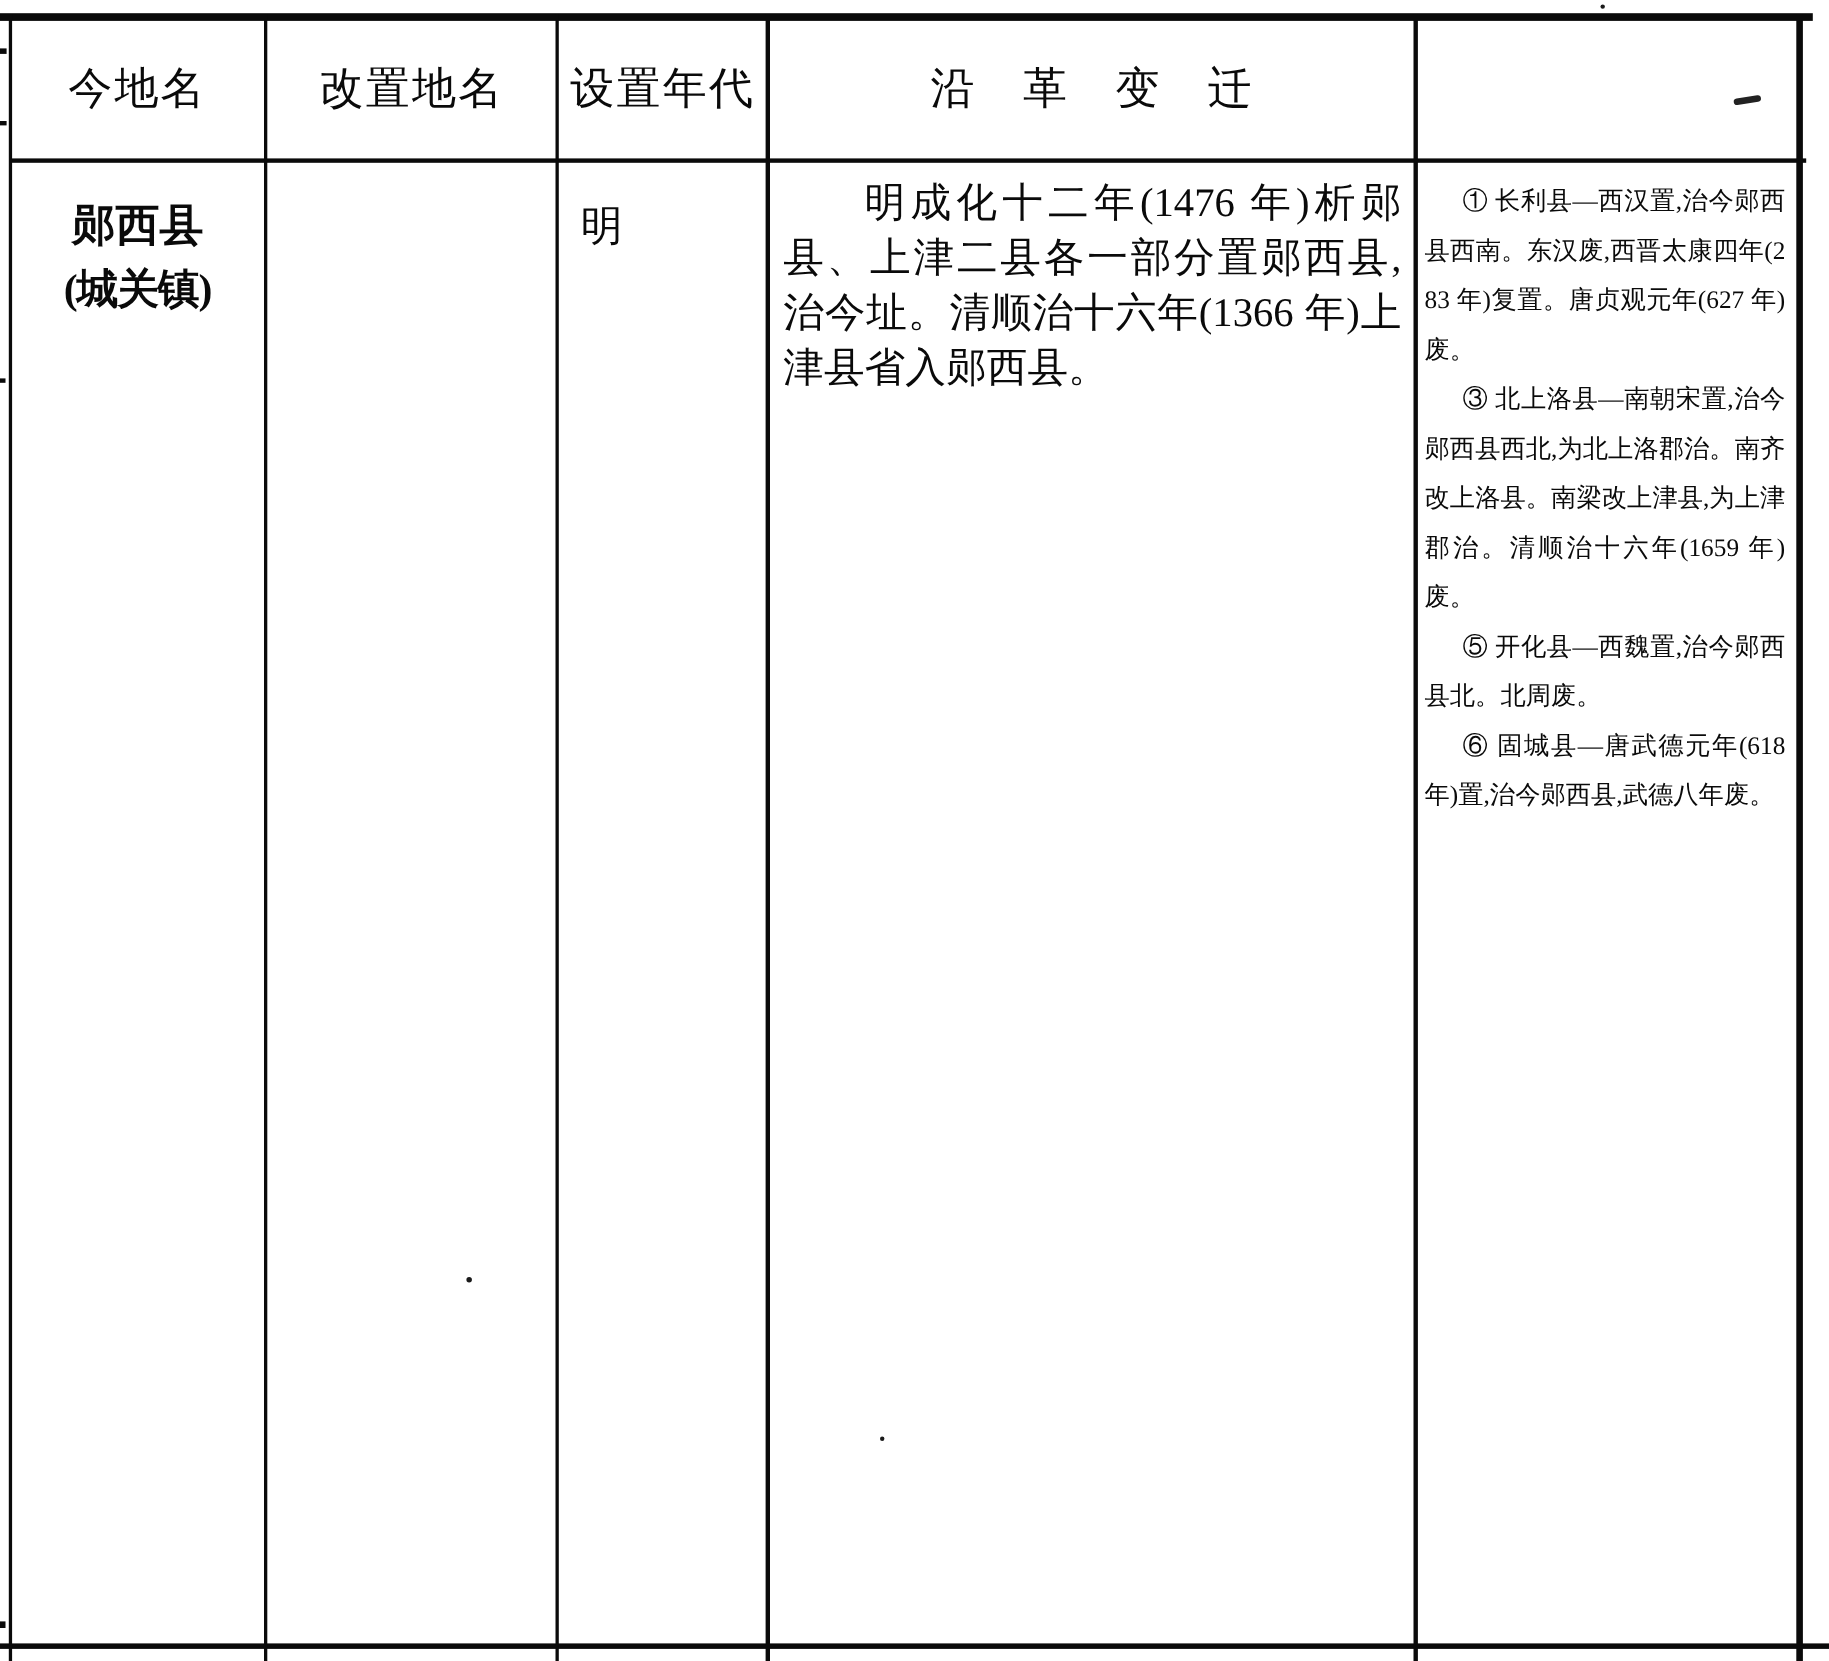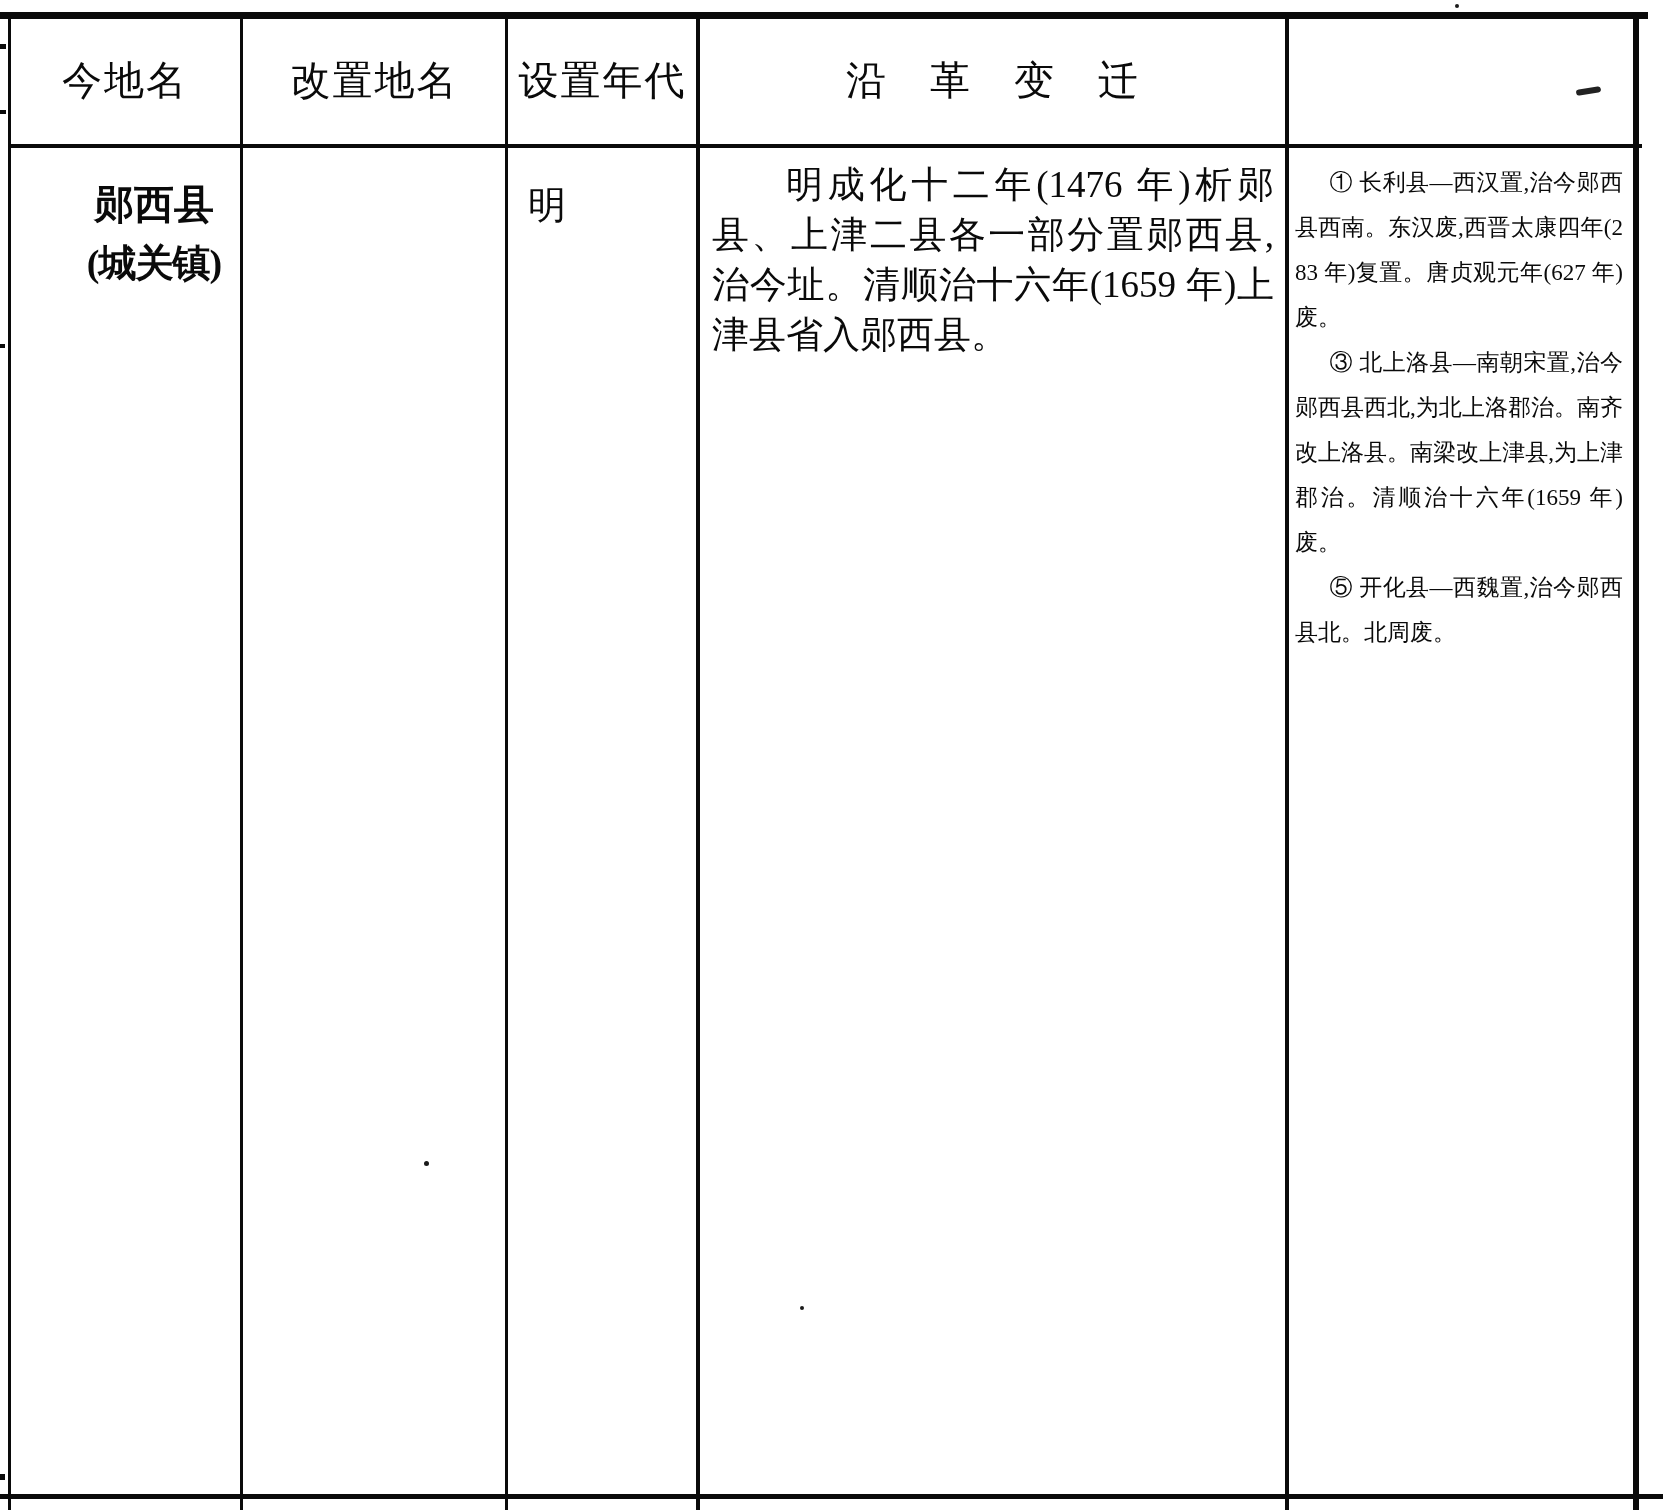--- a/index.html
+++ b/index.html
@@ -34,21 +34,21 @@
   
   .th{position:absolute;top:16px;height:128px;display:flex;align-items:center;justify-content:center;
       font-size:40px;letter-spacing:2px;white-space:nowrap;}
   .th1{left:9px;width:232px;}
   .th2{left:243px;width:263px;}
   .th3{left:508px;width:189px;}
   .th4{left:700px;width:586px;}
   .th5{left:1289px;width:345px;}
   
   .cell-name{position:absolute;left:9px;top:176px;width:232px;text-align:center;
-             font-weight:bold;font-size:40px;line-height:58px;margin-left:29px;}
+             font-weight:bold;font-size:40px;line-height:58px;}
   .cell-name .note{font-size:38px;letter-spacing:-1px;}
   .cell-era{position:absolute;left:528px;top:180px;font-size:38px;}
   .cell-evo{position:absolute;left:712px;top:160px;width:562px;font-size:37px;line-height:50px;
             text-align:justify;text-align-last:left;word-break:break-all;overflow:hidden;max-height:1330px;}
   .cell-evo p{margin:0;text-indent:2em;}
   .cell-abo{position:absolute;left:1295px;top:160px;width:328px;font-size:23px;line-height:45px;
             text-align:justify;text-align-last:left;word-break:break-all;overflow:hidden;max-height:1330px;}
   .cell-abo p{margin:0;text-indent:1.5em;}
 </style>
 </head>
@@ -81,22 +81,23 @@
   <div class="th th4">沿　革　变　迁</div>
 
   <div class="cell-name">
     <div>郧西县</div>
     <div class="note">(城关镇)</div>
   </div>
 
   <div class="cell-era">明</div>
 
   <div class="cell-evo">
-    <p>明成化十二年(1476 年)析郧县、上津二县各一部分置郧西县,治今址。清顺治十六年(1659 年)上津县省入郧西县。</p>
+    <p>明成化十二年(1476 年)析郧县、上津二县各一部分置郧西县,治今址。清顺治十六年(1366 年)上津县省入郧西县。</p>
   </div>
 
   <div class="cell-abo">
     <p>① 长利县—西汉置,治今郧西县西南。东汉废,西晋太康四年(283 年)复置。唐贞观元年(627 年)废。</p>
     <p>③ 北上洛县—南朝宋置,治今郧西县西北,为北上洛郡治。南齐改上洛县。南梁改上津县,为上津郡治。清顺治十六年(1659 年)废。</p>
     <p>⑤ 开化县—西魏置,治今郧西县北。北周废。</p>
+    <p>⑥ 固城县—唐武德元年(618 年)置,治今郧西县,武德八年废。</p>
   </div>
 
 </div>
 
 </body></html>

